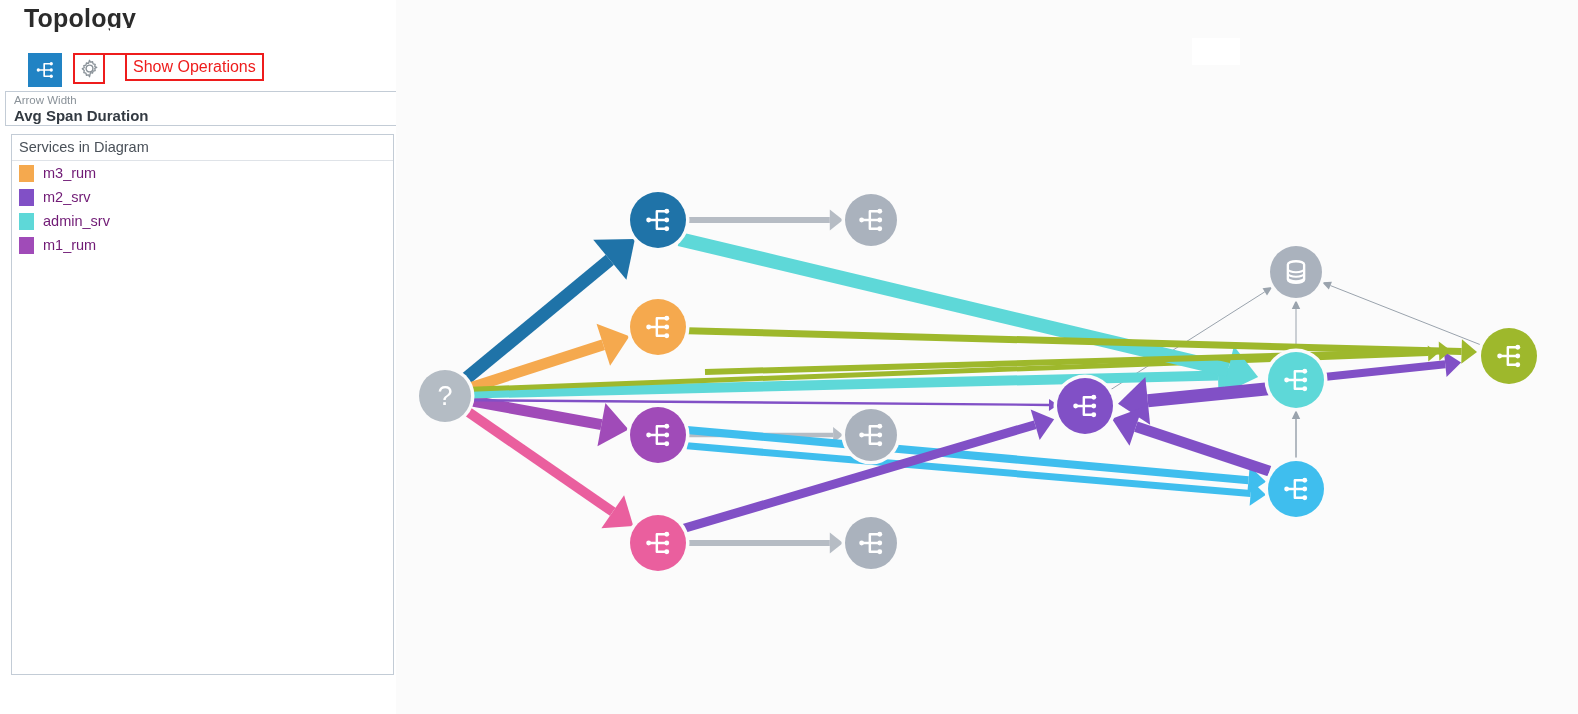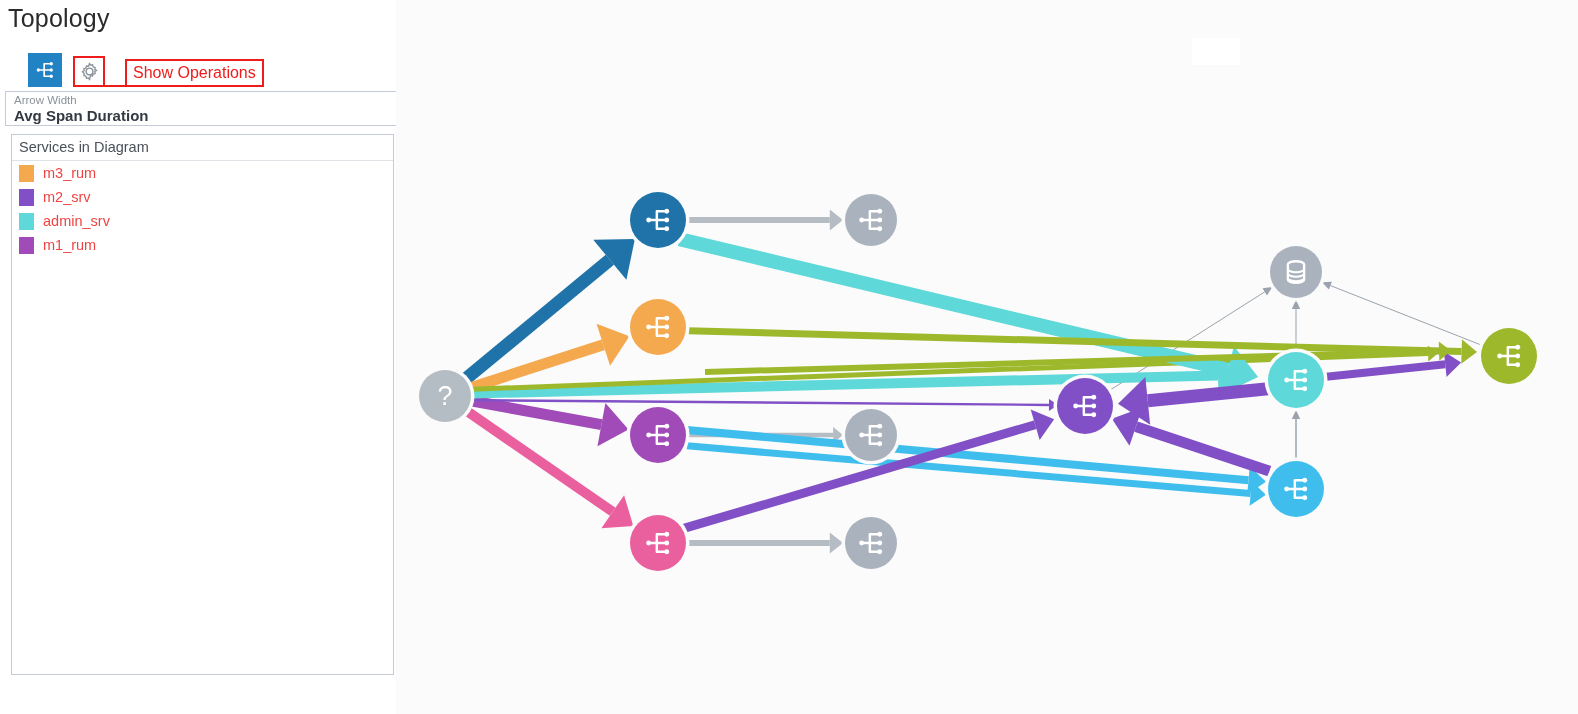--- a/index.html
+++ b/index.html
@@ -12,24 +12,24 @@
     height: 714px;
     position: relative;
     overflow: hidden;
     font-family: "Liberation Sans", sans-serif;
     color: #333333;
   }
 
   
   .page-title {
     position: absolute;
-    left: 8px;
+    left: 24px;
     top: 4px;
     font-size: 25px;
-    font-weight: 400;
+    font-weight: 700;
     color: #2b2b2b;
     letter-spacing: 0.2px;
   }
   .title-whiteblock {
     position: absolute;
     left: 110px;
     top: 28px;
     width: 36px;
     height: 16px;
     background: #ffffff;
@@ -85,21 +85,21 @@
     align-items: center;
     justify-content: center;
   }
 
   
   .left-toolbar {
     position: absolute;
     left: 8px;
     top: 53px;
     display: flex;
-    align-items: flex-end;
+    align-items: flex-start;
     padding-left: 20px;
   }
   .tb-blue-btn {
     width: 34px;
     height: 34px;
     background: #2183c4;
     display: flex;
     align-items: center;
     justify-content: center;
   }
@@ -186,21 +186,21 @@
     padding-left: 7px;
   }
   .legend-swatch {
     width: 15px;
     height: 17px;
     flex: 0 0 15px;
   }
   .legend-text {
     margin-left: 9px;
     font-size: 14.5px;
-    color: #ef4444;
+    color: #701a75;
     line-height: 17px;
   }
 
   
   .canvas {
     position: absolute;
     left: 396px;
     top: 0px;
     width: 1182px;
     height: 714px;

